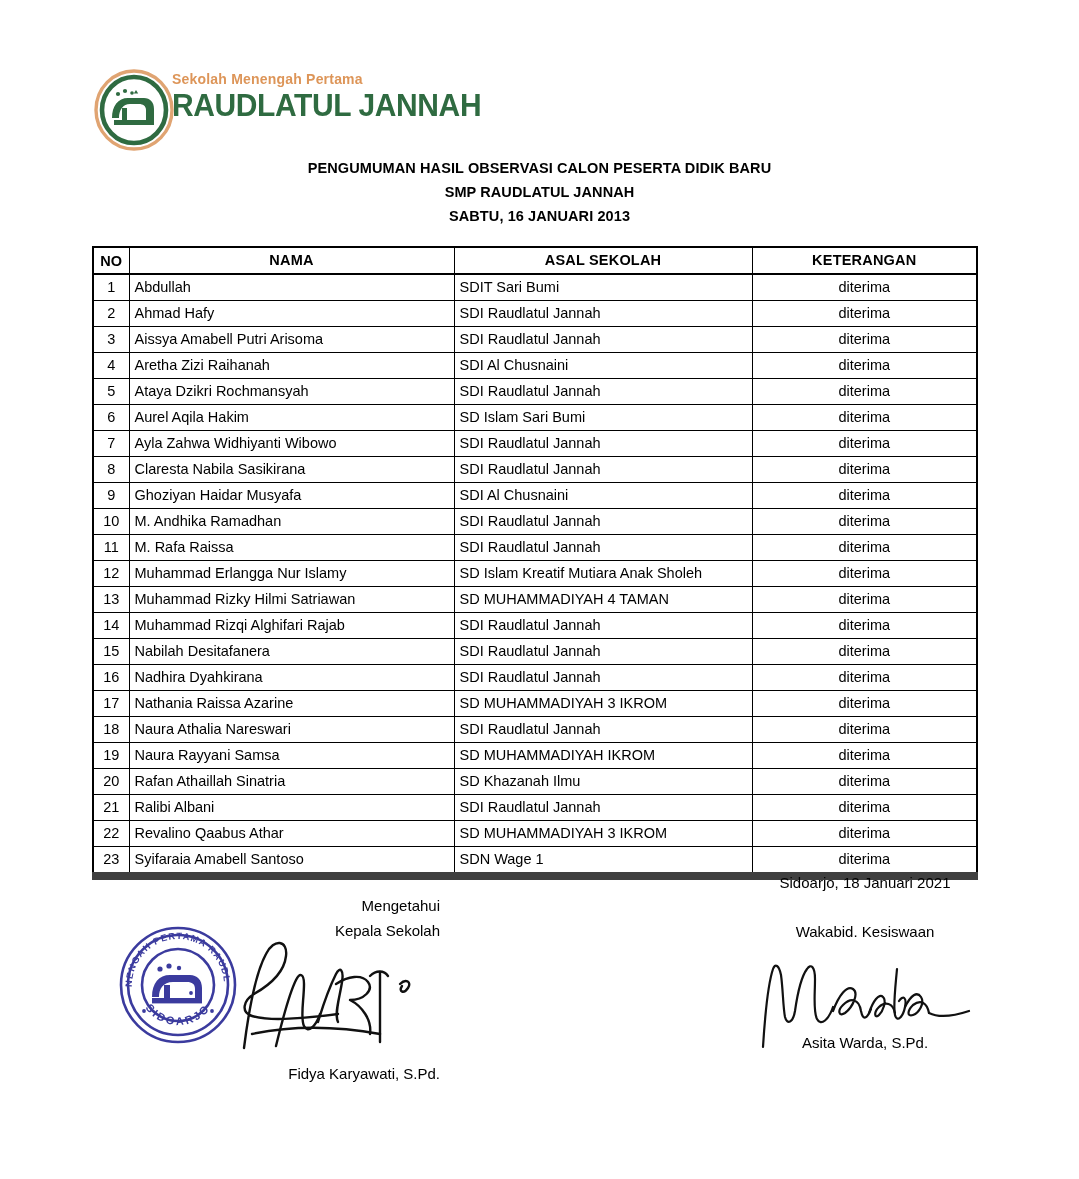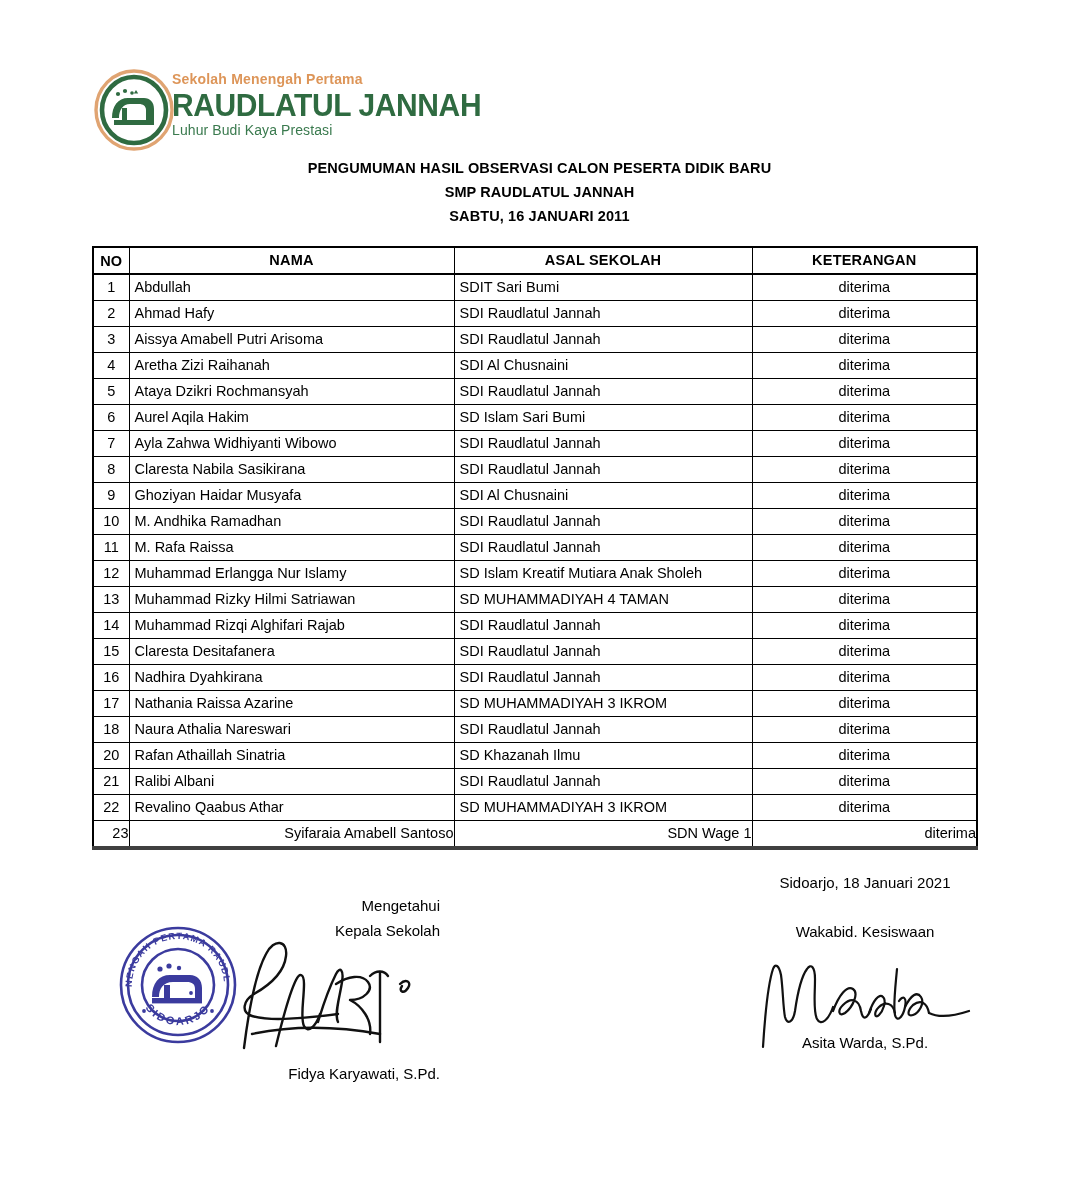--- a/index.html
+++ b/index.html
@@ -124,22 +124,21 @@
   }
   table.roster td.cell-note {
     text-align: center;
     margin-left: 36px;
   }
   
   table.roster {
     border: 2px solid #000000;
   }
   table.roster tr:last-child td {
-    border-bottom: 4px solid #404040;
-    text-align: right;
+    border-bottom: 8px solid #404040;
   }
   table.roster td:first-child,
   table.roster th:first-child {
     border-left: 2px solid #000000;
   }
   table.roster td:last-child,
   table.roster th:last-child {
     border-right: 2px solid #000000;
   }
   table.roster thead th {
@@ -213,28 +212,27 @@
         <circle cx="26" cy="26" r="2.1"></circle>
         <circle cx="33" cy="23" r="2.1"></circle>
         <circle cx="40" cy="25" r="1.8"></circle>
         <path d="M44 22 l2.2 3.6 -4.4 0 Z"></path>
       </g>
     </svg>
   </div>
   <div class="logo-words">
     <div class="logo-line-top">Sekolah Menengah Pertama</div>
     <div class="logo-line-main">RAUDLATUL JANNAH</div>
-    <div class="logo-line-bottom">Luhur Budi Kaya Prestasi</div>
   </div>
 </div>
 
 <div class="title-block">
   <div class="title-line">PENGUMUMAN HASIL OBSERVASI CALON PESERTA DIDIK BARU</div>
   <div class="title-line">SMP RAUDLATUL JANNAH</div>
-  <div class="title-line">SABTU, 16 JANUARI 2011</div>
+  <div class="title-line">SABTU, 16 JANUARI 2013</div>
 </div>
 
 <div class="table-wrap">
   <table class="roster">
     <colgroup>
       <col class="c-no">
         <col class="c-name">
         <col class="c-sch">
         <col class="c-note">
     </colgroup>
@@ -326,40 +324,46 @@
           <td class="cell-note">diterima</td>
         </tr>
         <tr>
           <td class="cell-no">14</td>
           <td class="cell-name">Muhammad Rizqi Alghifari Rajab</td>
           <td class="cell-school">SDI Raudlatul Jannah</td>
           <td class="cell-note">diterima</td>
         </tr>
         <tr>
           <td class="cell-no">15</td>
-          <td class="cell-name">Claresta Desitafanera</td>
+          <td class="cell-name">Nabilah Desitafanera</td>
           <td class="cell-school">SDI Raudlatul Jannah</td>
           <td class="cell-note">diterima</td>
         </tr>
         <tr>
           <td class="cell-no">16</td>
           <td class="cell-name">Nadhira Dyahkirana</td>
           <td class="cell-school">SDI Raudlatul Jannah</td>
           <td class="cell-note">diterima</td>
         </tr>
         <tr>
           <td class="cell-no">17</td>
           <td class="cell-name">Nathania Raissa Azarine</td>
           <td class="cell-school">SD MUHAMMADIYAH 3 IKROM</td>
           <td class="cell-note">diterima</td>
         </tr>
         <tr>
           <td class="cell-no">18</td>
           <td class="cell-name">Naura Athalia Nareswari</td>
           <td class="cell-school">SDI Raudlatul Jannah</td>
+          <td class="cell-note">diterima</td>
+        </tr>
+        <tr>
+          <td class="cell-no">19</td>
+          <td class="cell-name">Naura Rayyani Samsa</td>
+          <td class="cell-school">SD MUHAMMADIYAH IKROM</td>
           <td class="cell-note">diterima</td>
         </tr>
         <tr>
           <td class="cell-no">20</td>
           <td class="cell-name">Rafan Athaillah Sinatria</td>
           <td class="cell-school">SD Khazanah Ilmu</td>
           <td class="cell-note">diterima</td>
         </tr>
         <tr>
           <td class="cell-no">21</td>

